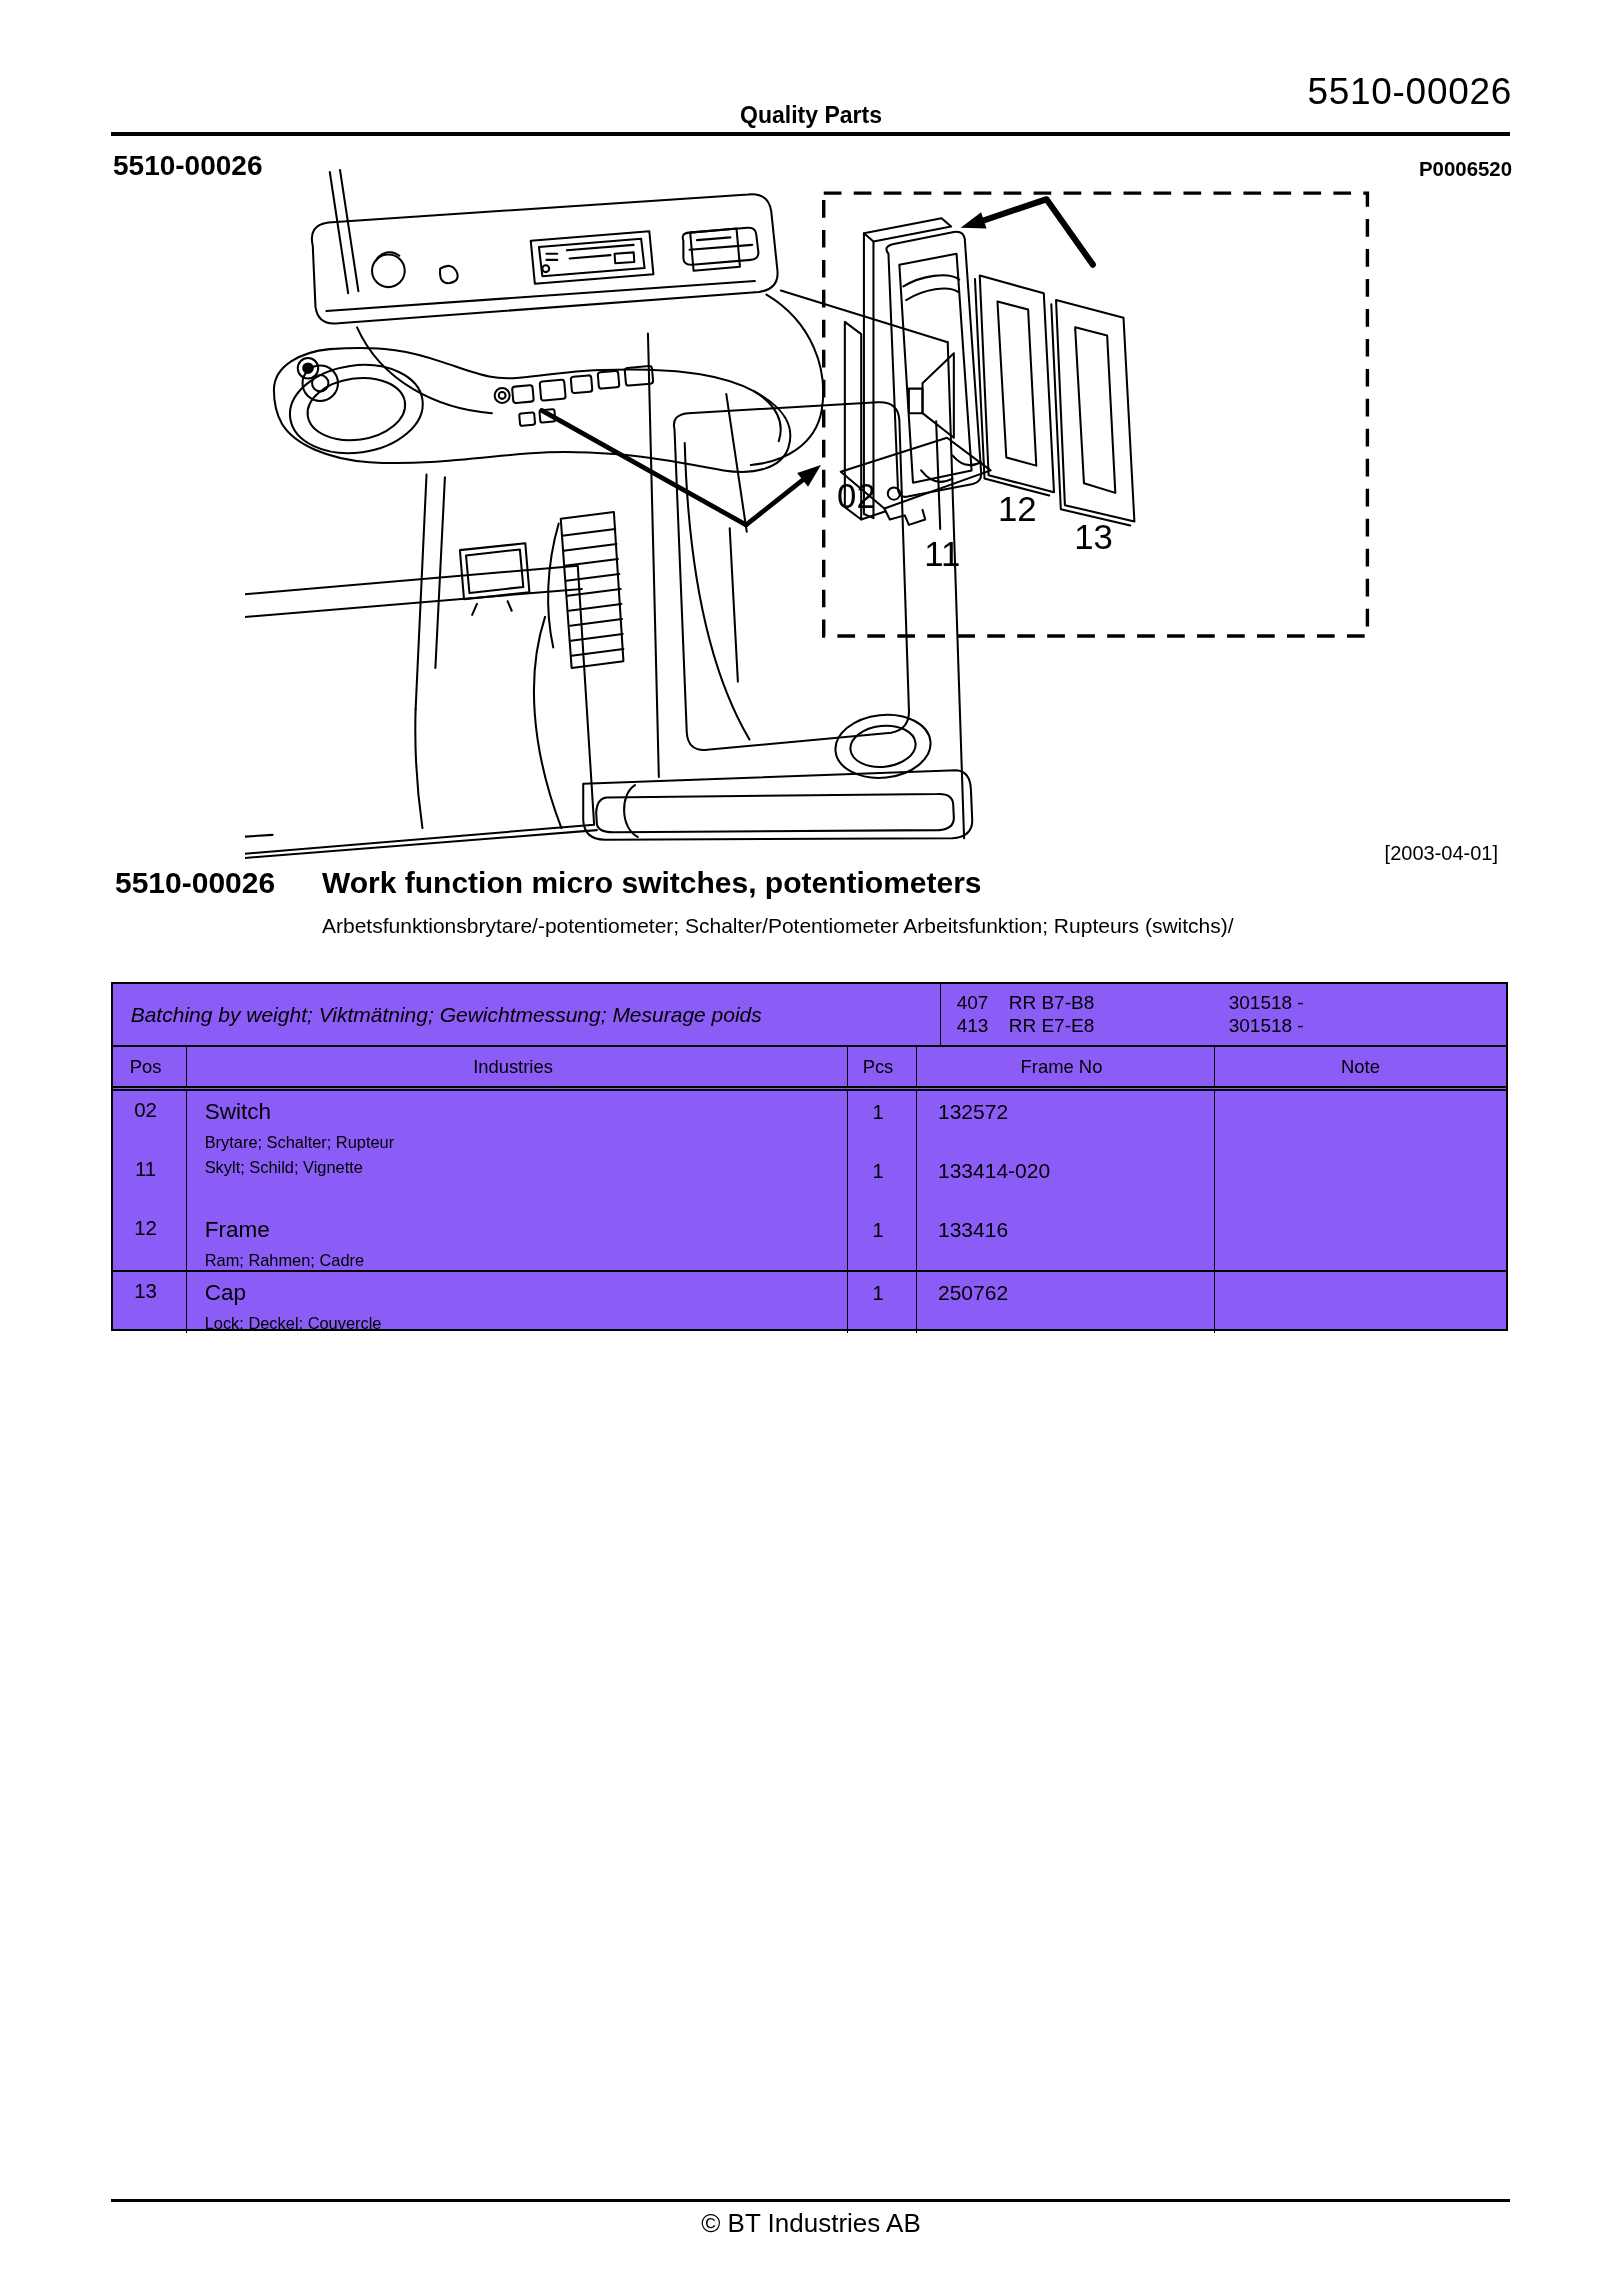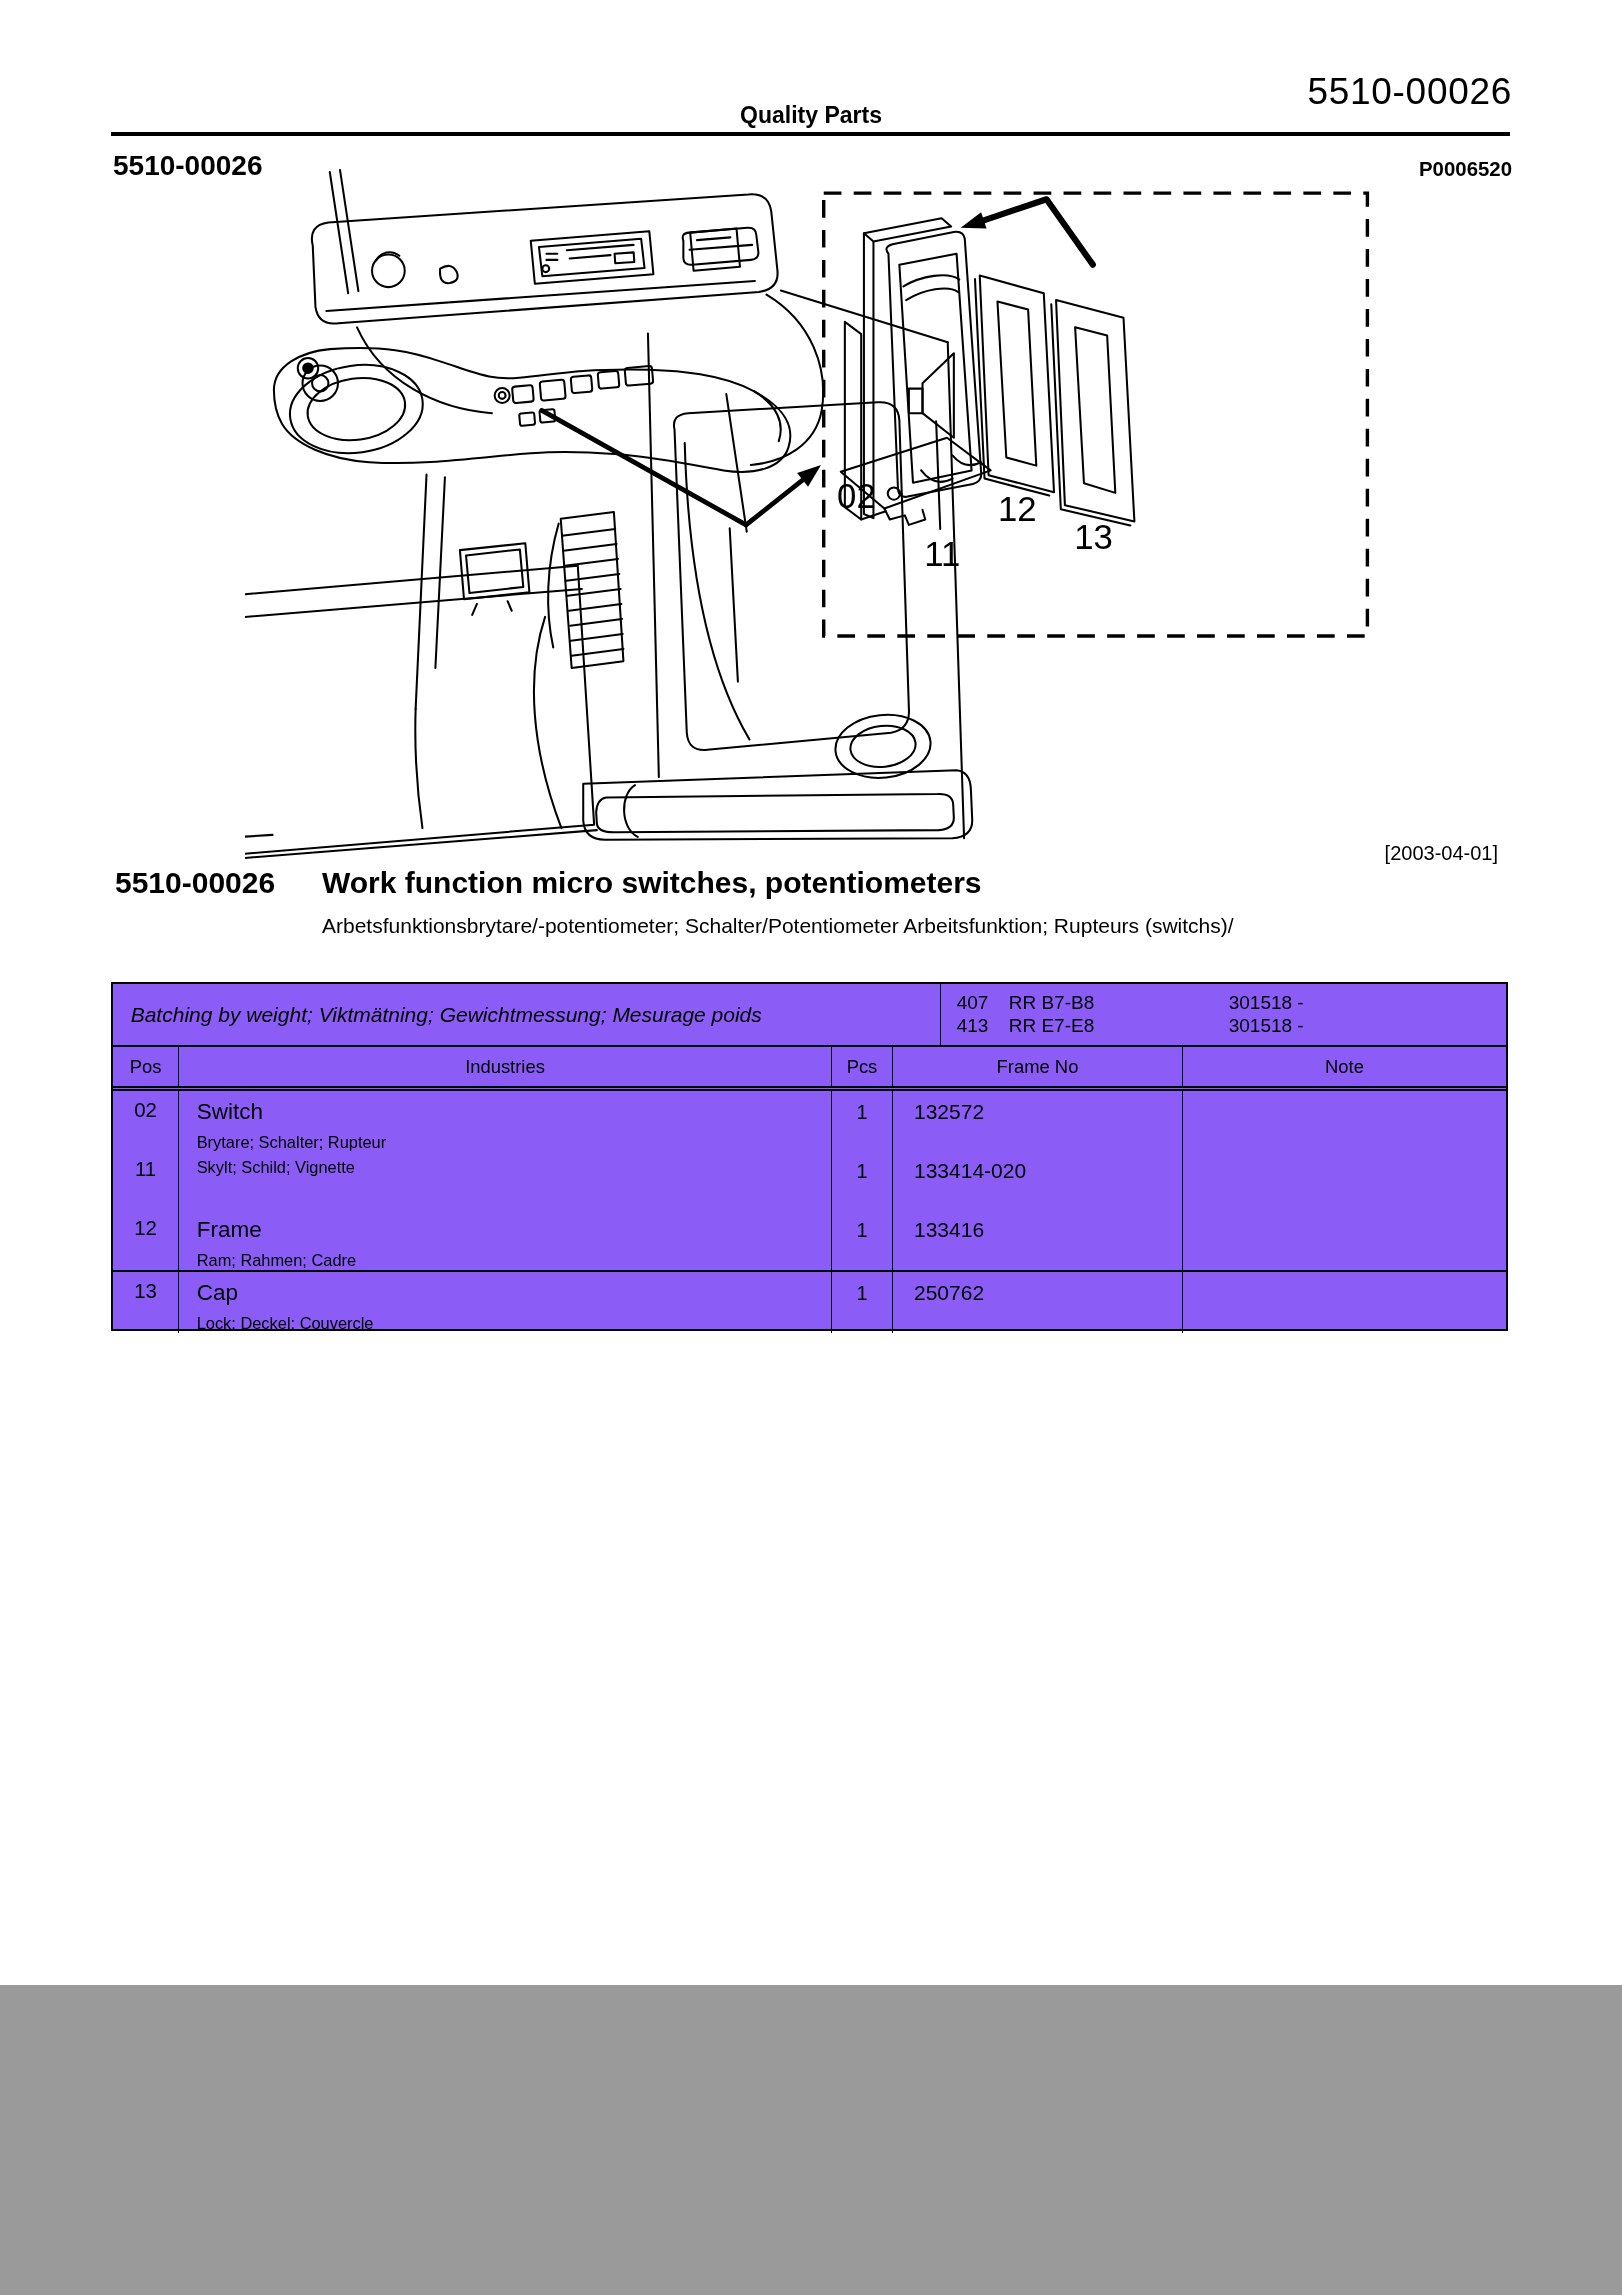--- a/index.html
+++ b/index.html
@@ -1,16 +1,16 @@
 <!DOCTYPE html>
 <html style="font-size:11px"><head>
 <meta charset="utf-8">
 <style>
   html,body{margin:0;padding:0;background:#9a9a9a;}
-  #page{position:relative;width:1622px;height:1985px;background:#ffffff;
+  #page{position:relative;width:1622px;height:2295px;background:#ffffff;
         font-family:"Liberation Sans","DejaVu Sans",sans-serif;color:#000;overflow:hidden;}
   .abs{position:absolute;}
 
   
   .doc-title{top:102px;left:0;right:0;text-align:center;font-size:23px;font-weight:bold;}
   .doc-number{top:71px;right:110px;font-size:37px;font-weight:400;letter-spacing:0.7px;}
   .rule-top{top:132px;left:111px;right:112px;height:4.1px;background:#000;}
   .fig-number{top:150px;left:113px;font-size:28px;font-weight:bold;}
   .plate-code{top:158px;right:110px;font-size:20.4px;font-weight:bold;}
 
@@ -19,21 +19,21 @@
   .sec-title{top:866px;left:322px;font-size:30px;font-weight:bold;}
   .sec-date{top:842px;right:124px;font-size:20px;font-weight:normal;}
   .sec-sub{top:909px;left:322px;width:1200px;font-size:21px;line-height:33px;}
 
   
   .ptable{top:982px;left:111px;width:1397px;border:2.7px solid #000;box-sizing:border-box;background:#8b5cf6;}
   .band{display:grid;grid-template-columns:827px 1fr;height:63px;border-bottom:2.7px solid #000;box-sizing:border-box;}
   .band-left{display:flex;align-items:center;padding-left:17.7px;font-size:21px;font-style:italic;box-sizing:border-box;}
   .band-right{border-left:1.4px solid #000;display:flex;flex-direction:column;justify-content:center;box-sizing:border-box;}
   .model-line{display:grid;grid-template-columns:52px 220px 1fr;padding-left:15.7px;font-size:19px;line-height:22.5px;}
-  .thead,.trow{display:grid;grid-template-columns:65px 653px 61px 290px 1fr;box-sizing:border-box;}
+  .thead,.trow{display:grid;grid-template-columns:65px 653px 61px 290px 1fr;box-sizing:border-box;gap:8px;}
   .thead{height:44px;border-bottom:5.5px double #000;}
   .thead .hc{display:flex;align-items:center;justify-content:center;font-size:18.4px;box-sizing:border-box;}
   .trow{height:59px;}
   .trow.r3{height:61px;}
   .trow.sep{border-top:2.7px solid #000;}
   .c{box-sizing:border-box;}
   .bl{border-left:1.4px solid #000;}
   .cell-pos{display:flex;justify-content:center;padding-top:8.2px;font-size:20.4px;}
   .cell-desc{display:flex;flex-direction:column;padding-left:17.7px;padding-top:7.5px;gap:8.2px;}
   .nm{font-size:22.5px;}

